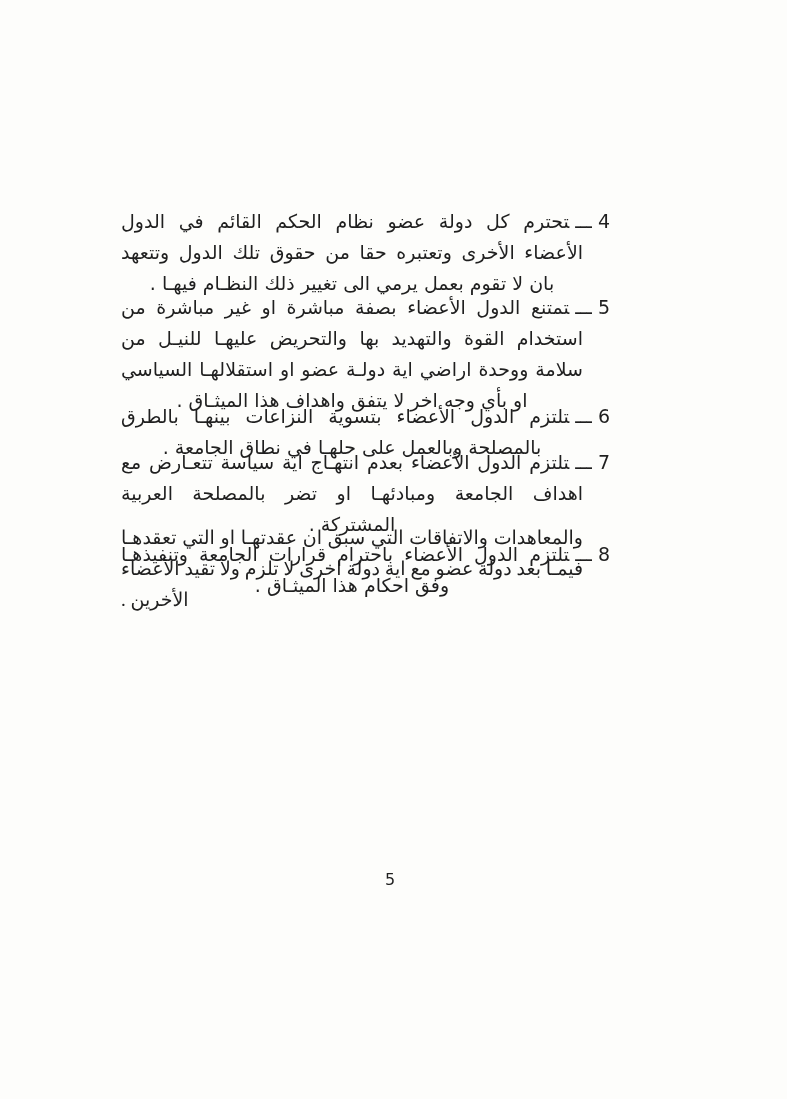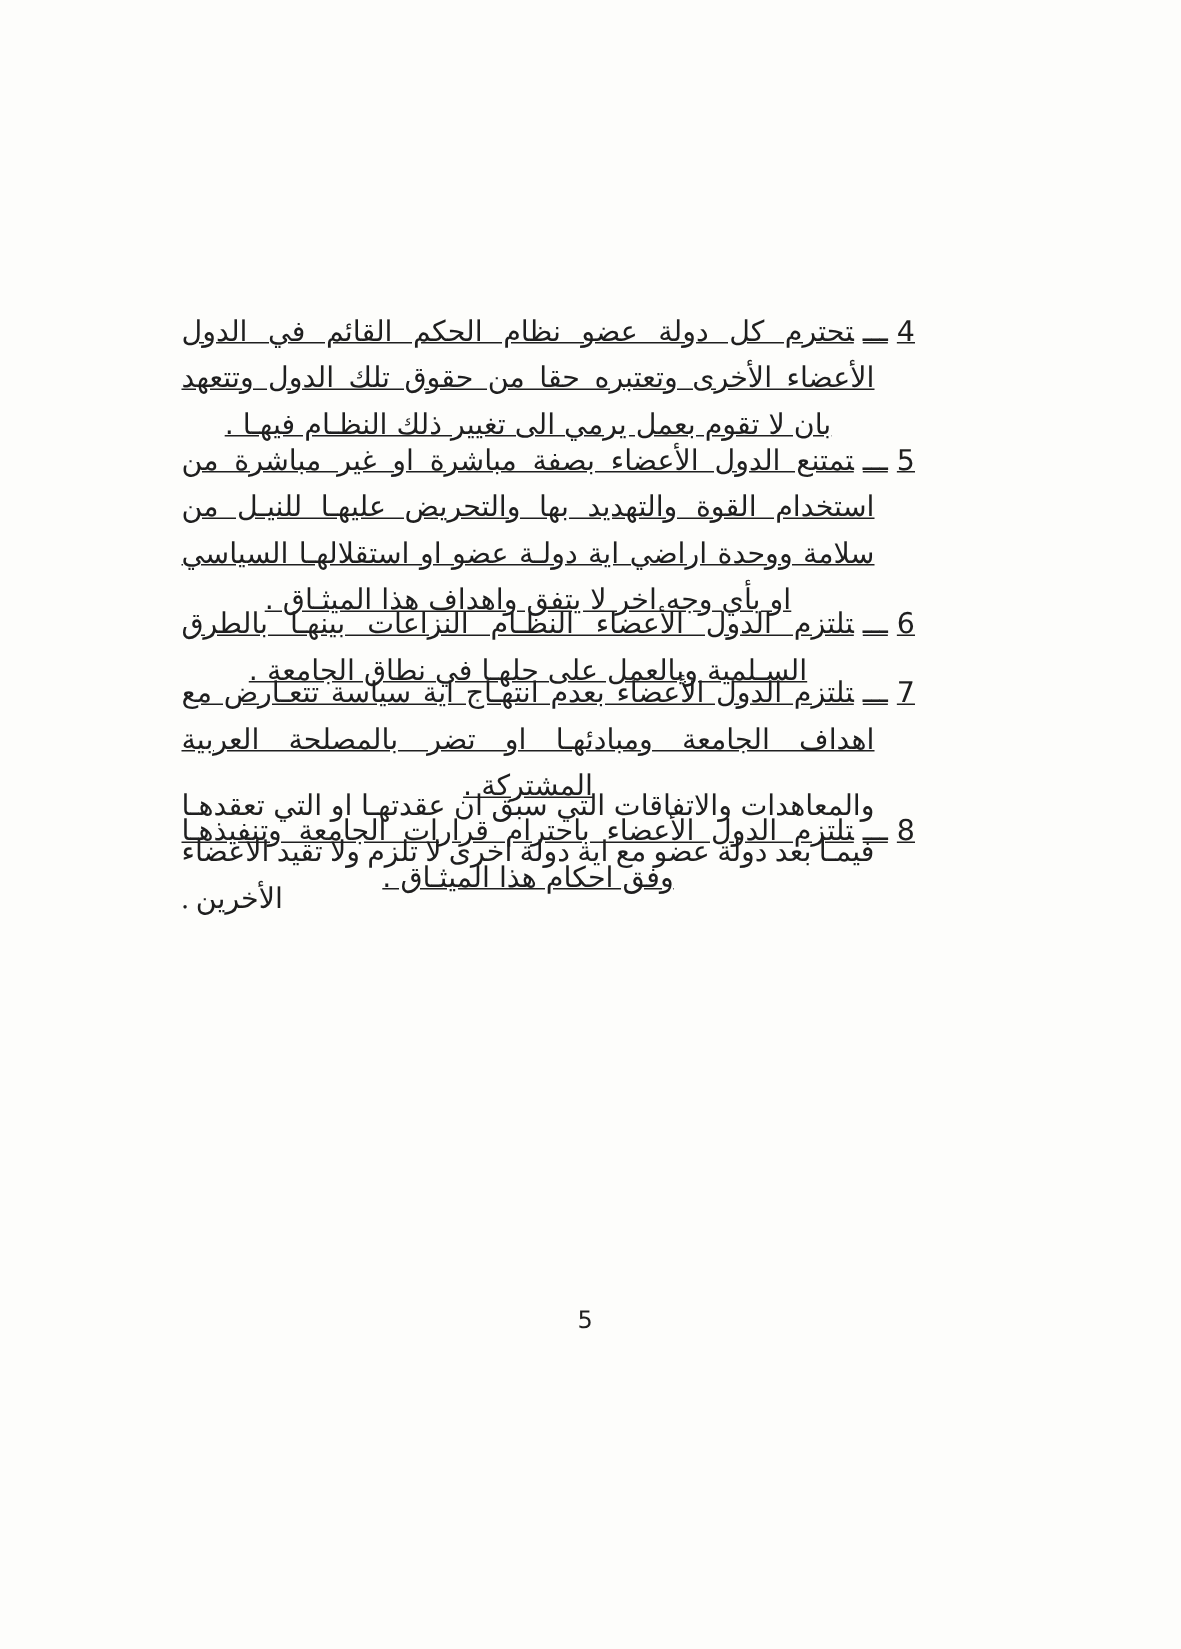--- a/index.html
+++ b/index.html
@@ -22,21 +22,20 @@
     direction: rtl;
     font-size: 19px;
     line-height: 31px;
     text-align: justify;
     text-align-last: center;
     letter-spacing: 0;
   }
   .hang {
     padding-right: 27px;
     text-indent: -27px;
-    text-decoration: underline;
   }
   .num {
     display: inline;
   }
   .dash {
     display: inline;
     margin: 0 6px;
   }
   .treaties {
     padding-right: 27px;
@@ -63,21 +62,21 @@
 
 <div class="para hang item4">
   <span class="num">4</span><span class="dash">ـــ</span><span>تحترم كل دولة عضو نظام الحكم القائم في الدول الأعضاء الأخرى وتعتبره حقا من حقوق تلك الدول وتتعهد بان لا تقوم بعمل يرمي الى تغيير ذلك النظـام فيهـا .</span>
 </div>
 
 <div class="para hang item5">
   <span class="num">5</span><span class="dash">ـــ</span><span>تمتنع الدول الأعضاء بصفة مباشرة او غير مباشرة من استخدام القوة والتهديد بها والتحريض عليهـا للنيـل من سلامة ووحدة اراضي اية دولـة عضو او استقلالهـا السياسي او بأي وجه اخر لا يتفق واهداف هذا الميثـاق .</span>
 </div>
 
 <div class="para hang item6">
-  <span class="num">6</span><span class="dash">ـــ</span><span>تلتزم الدول الأعضاء النظـام النزاعات بينهـا بالطرق السـلمية وبالعمل على حلهـا في نطاق الجامعة .</span>
+  <span class="num">6</span><span class="dash">ـــ</span><span>تلتزم الدول الأعضاء بتسوية النزاعات بينهـا بالطرق بالمصلحة وبالعمل على حلهـا في نطاق الجامعة .</span>
 </div>
 
 <div class="para hang item7">
   <span class="num">7</span><span class="dash">ـــ</span><span>تلتزم الدول الأعضاء بعدم انتهـاج اية سياسة تتعـارض مع اهداف الجامعة ومبادئهـا او تضر بالمصلحة العربية المشتركة .</span>
 </div>
 
 <div class="para treaties itemT">
   <span>والمعاهدات والاتفاقات التي سبق ان عقدتهـا او التي تعقدهـا فيمـا بعد دولة عضو مع اية دولة اخرى لا تلزم ولا تقيد الأعضاء الأخرين .</span>
 </div>
 

